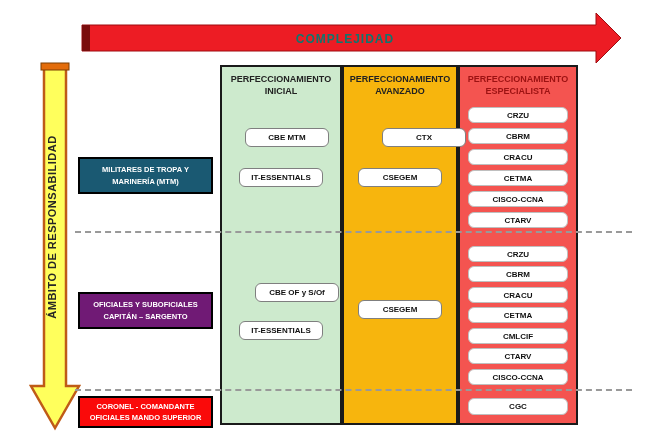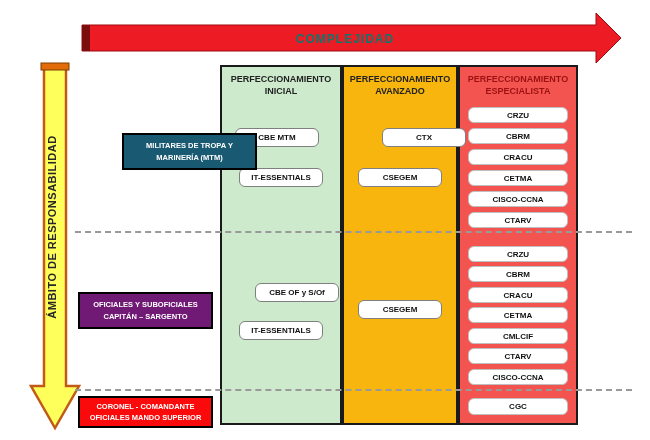--- a/index.html
+++ b/index.html
@@ -48,21 +48,21 @@
     border-top:2px dashed #999999;z-index:5;
   }
 
   
   .row-label{
     position:absolute;left:78px;width:135px;box-sizing:border-box;
     border:2px solid #000;color:#fff;text-align:center;
     font-size:7.5px;font-weight:bold;line-height:1.5;
     display:flex;flex-direction:column;justify-content:center;z-index:4;
   }
-  .row-mtm{top:133px;height:37px;background:#1a5972;margin-left:44px;}
+  .row-mtm{top:157px;height:37px;background:#1a5972;}
   .row-oficiales{top:292px;height:37px;background:#701a75;text-align:center;}
   .row-mando{top:396px;height:32px;background:#fa0a0a;}
 </style>
 </head>
 <body>
 
 <div class="canvas">
 
   <svg width="650" height="440" viewBox="0 0 650 440" aria-hidden="true">
 
@@ -92,21 +92,21 @@
       <div>AVANZADO</div>
     </div>
   </div>
   <div class="col col-especialista">
     <div class="col-header">
       <div>PERFECCIONAMIENTO</div>
       <div>ESPECIALISTA</div>
     </div>
   </div>
 
-  <div class="course-box box-gray" style="left:235px;top:128px;">CBE MTM</div>
+  <div class="course-box box-gray" style="left:245px;top:128px;">CBE MTM</div>
   <div class="course-box box-gray" style="left:239px;top:168px;">IT-ESSENTIALS</div>
   <div class="course-box box-gray" style="left:358px;top:128px;margin-left:24px;">CTX</div>
   <div class="course-box box-gray" style="left:358px;top:168px;">CSEGEM</div>
   <div class="course-box box-red" style="left:468px;top:107px;">CRZU</div>
   <div class="course-box box-red" style="left:468px;top:128px;">CBRM</div>
   <div class="course-box box-red" style="left:468px;top:149px;">CRACU</div>
   <div class="course-box box-red" style="left:468px;top:170px;">CETMA</div>
   <div class="course-box box-red" style="left:468px;top:191px;">CISCO-CCNA</div>
   <div class="course-box box-red" style="left:468px;top:212px;">CTARV</div>
 

